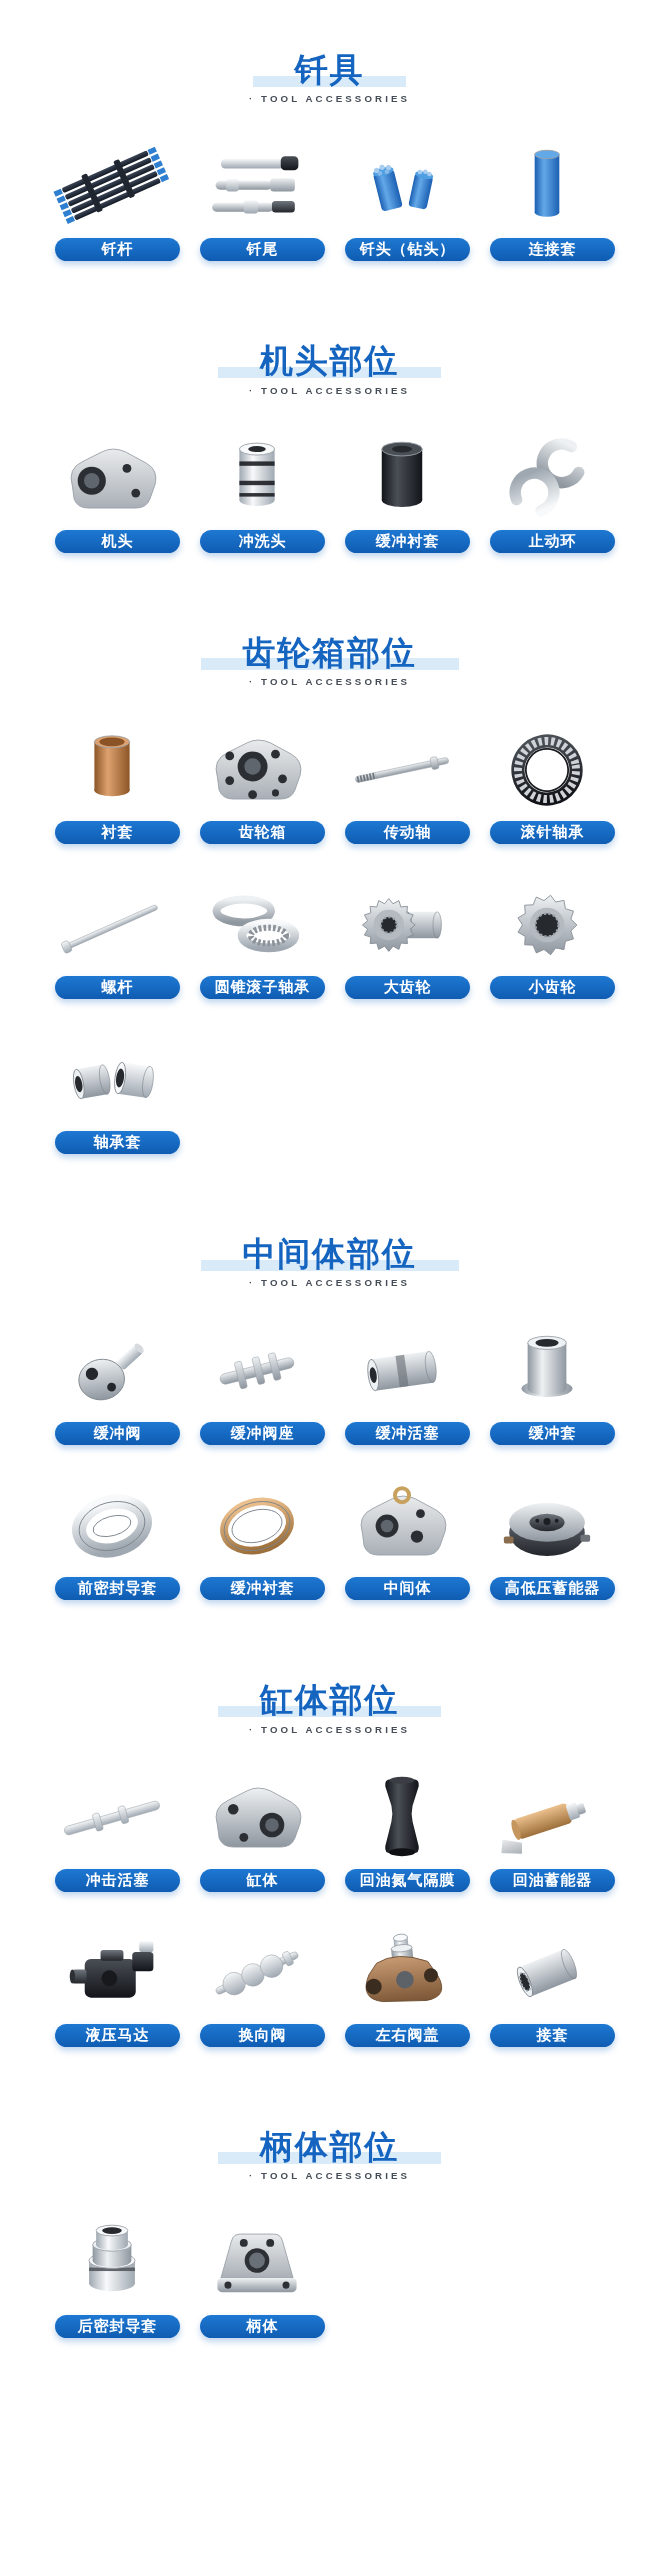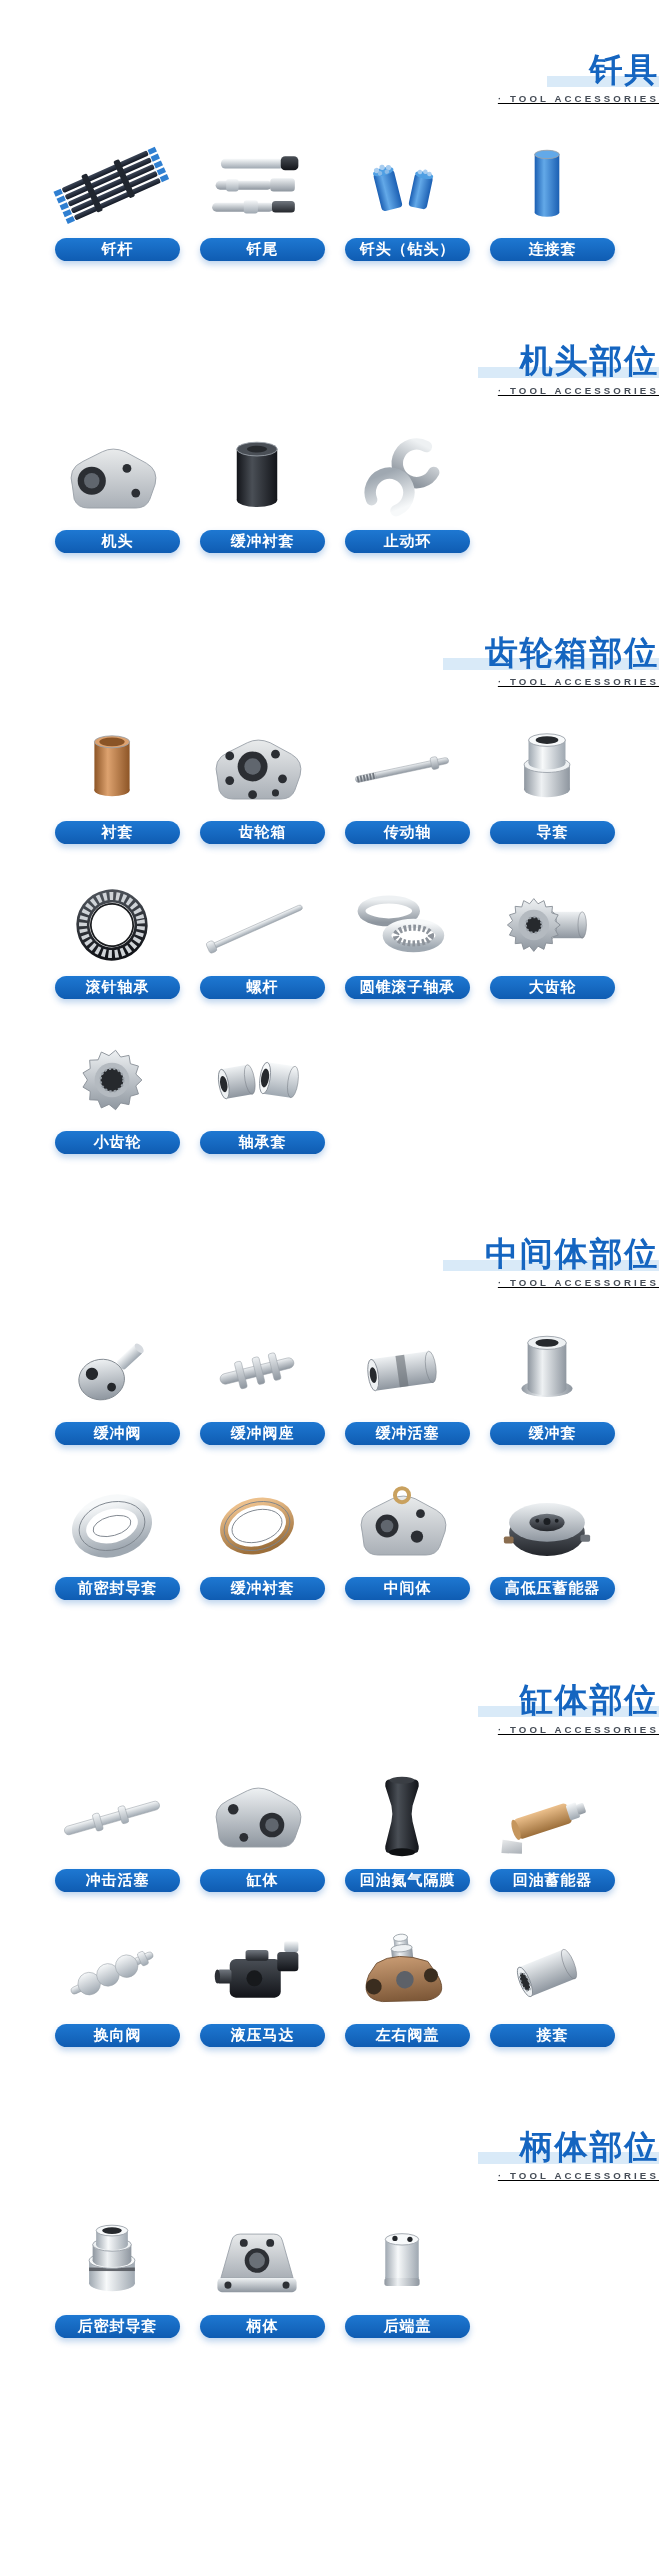--- a/index.html
+++ b/index.html
@@ -10,21 +10,21 @@
   }
   body { width: 659px; height: 2576px; overflow: hidden; }
   .page {
     width: 659px;
     box-sizing: border-box;
     padding-top: 51px;
     padding-bottom: 82px;
   }
   .sec { text-align: center; }
   .sec + .sec { margin-top: 81px; }
-  .sec-head { text-align: right; text-decoration: underline; }
+  .sec-head { text-align: center; }
   .sec-title {
     position: relative;
     display: inline-block;
     margin: 0;
     font-size: 33px;
     line-height: 1.15;
     font-weight: bold;
     letter-spacing: 1.8px;
     color: var(--title-blue, #1565c0);
     z-index: 0;
@@ -291,20 +291,36 @@
               <circle cx="102" cy="66" r="5" fill="#2b2e33"></circle>
             </svg>
           </div>
           <figcaption class="pill">
             <span>机头</span>
           </figcaption>
         </figure>
         <figure class="item">
           <div class="imgbox">
             <svg viewBox="0 0 150 100" width="132" height="88" aria-hidden="true">
+              <ellipse cx="75" cy="74" rx="20" ry="6.800000000000001" fill="url(#h-chrome)"></ellipse>
+              <rect x="55" y="16" width="40" height="58" fill="url(#h-chrome)"></rect>
+              <rect x="55" y="30" width="40" height="5" fill="#1c1e22" opacity="0.9"></rect>
+              <rect x="55" y="52" width="40" height="5" fill="#1c1e22" opacity="0.9"></rect>
+              <rect x="55" y="66" width="40" height="4" fill="#1c1e22" opacity="0.9"></rect>
+              <ellipse cx="75" cy="16" rx="20" ry="6.800000000000001" fill="#f7f9fa" stroke="#9aa1a8" stroke-width="1"></ellipse>
+              <ellipse cx="75" cy="16" rx="10" ry="3.4000000000000004" fill="#26292d"></ellipse>
+            </svg>
+          </div>
+          <figcaption class="pill">
+            <span>冲洗头</span>
+          </figcaption>
+        </figure>
+        <figure class="item">
+          <div class="imgbox">
+            <svg viewBox="0 0 150 100" width="132" height="88" aria-hidden="true">
               <ellipse cx="75" cy="74" rx="23" ry="7.82" fill="url(#h-black)"></ellipse>
               <rect x="52" y="16" width="46" height="58" fill="url(#h-black)"></rect>
               <ellipse cx="75" cy="16" rx="23" ry="7.82" fill="#4a4f56" stroke="#9aa1a8" stroke-width="1"></ellipse>
               <ellipse cx="75" cy="16" rx="11.5" ry="3.91" fill="#26292d"></ellipse>
             </svg>
           </div>
           <figcaption class="pill">
             <span>缓冲衬套</span>
           </figcaption>
         </figure>
@@ -367,36 +383,20 @@
               </g>
             </svg>
           </div>
           <figcaption class="pill">
             <span>传动轴</span>
           </figcaption>
         </figure>
         <figure class="item">
           <div class="imgbox">
             <svg viewBox="0 0 150 100" width="132" height="88" aria-hidden="true">
-              <ellipse cx="75" cy="72" rx="26" ry="8.84" fill="url(#h-steel)"></ellipse>
-              <rect x="49" y="44" width="52" height="28" fill="url(#h-steel)"></rect>
-              <ellipse cx="75" cy="44" rx="26" ry="8.84" fill="#eef1f3" stroke="#9aa1a8" stroke-width="1"></ellipse>
-              <ellipse cx="75" cy="42" rx="21" ry="7.140000000000001" fill="url(#h-chrome)"></ellipse>
-              <rect x="54" y="16" width="42" height="26" fill="url(#h-chrome)"></rect>
-              <ellipse cx="75" cy="16" rx="21" ry="7.140000000000001" fill="#f7f9fa" stroke="#9aa1a8" stroke-width="1"></ellipse>
-              <ellipse cx="75" cy="16" rx="13.02" ry="4.4268" fill="#26292d"></ellipse>
-            </svg>
-          </div>
-          <figcaption class="pill">
-            <span>导套</span>
-          </figcaption>
-        </figure>
-        <figure class="item">
-          <div class="imgbox">
-            <svg viewBox="0 0 150 100" width="132" height="88" aria-hidden="true">
               <g transform="rotate(-10 75 50)">
                 <circle cx="75" cy="50" r="33" fill="none" stroke="url(#v-black)" stroke-width="15"></circle>
                 <circle cx="75" cy="50" r="33" fill="none" stroke="#cfd3d7" stroke-width="9" stroke-dasharray="4 3.2"></circle>
                 <circle cx="75" cy="50" r="24" fill="none" stroke="#1a1c1f" stroke-width="2"></circle>
               </g>
             </svg>
           </div>
           <figcaption class="pill">
             <span>滚针轴承</span>
           </figcaption>
@@ -663,47 +663,47 @@
               </g>
             </svg>
           </div>
           <figcaption class="pill">
             <span>回油蓄能器</span>
           </figcaption>
         </figure>
         <figure class="item">
           <div class="imgbox">
             <svg viewBox="0 0 150 100" width="132" height="88" aria-hidden="true">
-              <g transform="rotate(-25 75 50)">
-                <rect x="24" y="46" width="102" height="8" rx="4" fill="url(#v-chrome)" stroke="#9aa1a8" stroke-width="0.6"></rect>
-                <rect x="109.76" y="42" width="8" height="16" rx="2.5" fill="url(#v-chrome)" stroke="#9aa1a8" stroke-width="0.6"></rect>
-                <circle cx="46.44" cy="50" r="12.8" fill="url(#v-chrome)" stroke="#9aa1a8" stroke-width="0.6"></circle>
-                <circle cx="69.9" cy="50" r="12.8" fill="url(#v-chrome)" stroke="#9aa1a8" stroke-width="0.6"></circle>
-                <circle cx="93.36" cy="50" r="12.8" fill="url(#v-chrome)" stroke="#9aa1a8" stroke-width="0.6"></circle>
-              </g>
-            </svg>
-          </div>
-          <figcaption class="pill">
-            <span>换向阀</span>
-          </figcaption>
-        </figure>
-        <figure class="item">
-          <div class="imgbox">
-            <svg viewBox="0 0 150 100" width="132" height="88" aria-hidden="true">
               <rect x="44" y="34" width="58" height="44" rx="7" fill="url(#v-black)"></rect>
               <rect x="30" y="46" width="16" height="16" rx="3" fill="url(#v-dark)"></rect>
               <ellipse cx="30" cy="54" rx="3" ry="8" fill="#2c2f34"></ellipse>
               <rect x="62" y="24" width="26" height="12" rx="3" fill="url(#v-dark)"></rect>
               <rect x="98" y="26" width="24" height="22" rx="4" fill="url(#v-black)"></rect>
               <rect x="106" y="14" width="16" height="12" rx="2" fill="url(#v-chrome)"></rect>
               <circle cx="72" cy="56" r="9" fill="#17191c"></circle>
             </svg>
           </div>
           <figcaption class="pill">
             <span>液压马达</span>
+          </figcaption>
+        </figure>
+        <figure class="item">
+          <div class="imgbox">
+            <svg viewBox="0 0 150 100" width="132" height="88" aria-hidden="true">
+              <g transform="rotate(-25 75 50)">
+                <rect x="24" y="46" width="102" height="8" rx="4" fill="url(#v-chrome)" stroke="#9aa1a8" stroke-width="0.6"></rect>
+                <rect x="109.76" y="42" width="8" height="16" rx="2.5" fill="url(#v-chrome)" stroke="#9aa1a8" stroke-width="0.6"></rect>
+                <circle cx="46.44" cy="50" r="12.8" fill="url(#v-chrome)" stroke="#9aa1a8" stroke-width="0.6"></circle>
+                <circle cx="69.9" cy="50" r="12.8" fill="url(#v-chrome)" stroke="#9aa1a8" stroke-width="0.6"></circle>
+                <circle cx="93.36" cy="50" r="12.8" fill="url(#v-chrome)" stroke="#9aa1a8" stroke-width="0.6"></circle>
+              </g>
+            </svg>
+          </div>
+          <figcaption class="pill">
+            <span>换向阀</span>
           </figcaption>
         </figure>
         <figure class="item">
           <div class="imgbox">
             <svg viewBox="0 0 150 100" width="132" height="88" aria-hidden="true">
               <g transform="rotate(-6 75 55)">
                 <ellipse cx="78" cy="24" rx="8" ry="4" fill="url(#h-chrome)"></ellipse>
                 <rect x="70" y="10" width="16" height="14" fill="url(#h-chrome)"></rect>
                 <ellipse cx="78" cy="10" rx="8" ry="4" fill="#f7f9fa" stroke="#9aa1a8" stroke-width="1"></ellipse>
                 <ellipse cx="78" cy="48" rx="12" ry="4.08" fill="url(#h-steel)"></ellipse>
@@ -771,31 +771,16 @@
               <circle cx="60" cy="26" r="4.5" fill="#2d3035"></circle>
               <circle cx="90" cy="26" r="4.5" fill="#2d3035"></circle>
               <circle cx="42" cy="74" r="4" fill="#2d3035"></circle>
               <circle cx="108" cy="74" r="4" fill="#2d3035"></circle>
             </svg>
           </div>
           <figcaption class="pill">
             <span>柄体</span>
           </figcaption>
         </figure>
-        <figure class="item">
-          <div class="imgbox">
-            <svg viewBox="0 0 150 100" width="132" height="88" aria-hidden="true">
-              <ellipse cx="75" cy="66" rx="19" ry="6.460000000000001" fill="url(#h-chrome)"></ellipse>
-              <rect x="56" y="22" width="38" height="44" fill="url(#h-chrome)"></rect>
-              <ellipse cx="75" cy="22" rx="19" ry="6.460000000000001" fill="#f7f9fa" stroke="#9aa1a8" stroke-width="1"></ellipse>
-              <circle cx="67" cy="21" r="3" fill="#23262a"></circle>
-              <circle cx="84" cy="22" r="3" fill="#23262a"></circle>
-              <rect x="55" y="66" width="40" height="9" rx="3" fill="url(#h-steel)"></rect>
-            </svg>
-          </div>
-          <figcaption class="pill">
-            <span>后端盖</span>
-          </figcaption>
-        </figure>
       </div>
     </section>
   </div>
 
 
 </body></html>

